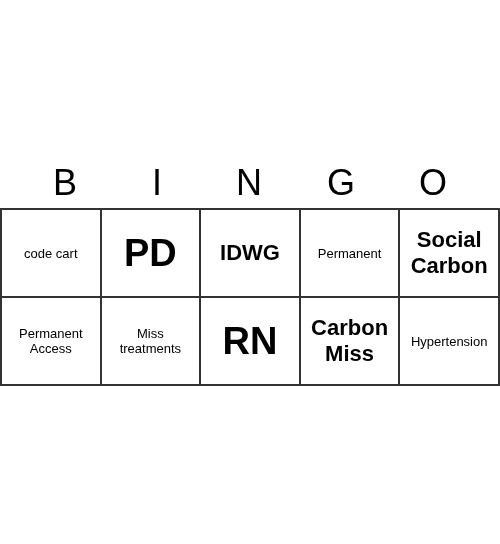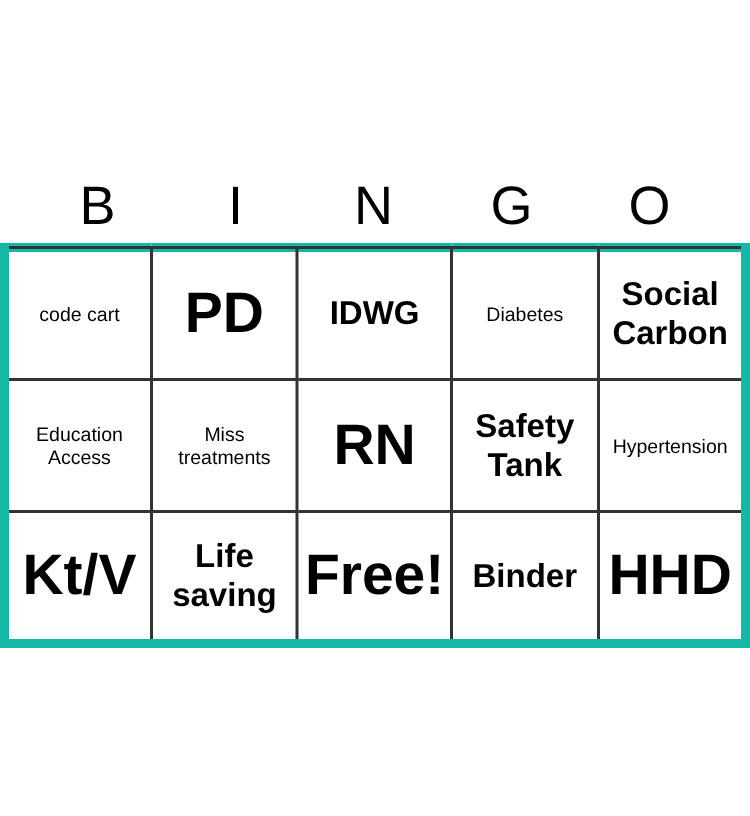--- a/index.html
+++ b/index.html
@@ -28,21 +28,21 @@
       text-align: center;
       font-size: 36px;
       font-weight: normal;
       padding: 4px 0;
       letter-spacing: 2px;
     }
 
     .bingo-grid {
       width: 100%;
       border-collapse: collapse;
-      border: 6px solid #14b8a6;
+      border: 2px solid #14b8a6;
       padding-left: 42px;
     }
 
     .bingo-grid td {
       border: 2px solid #333;
       text-align: center;
       vertical-align: middle;
       height: 88px;
       width: 20%;
       padding: 4px;
@@ -77,32 +77,25 @@
   <table class="bingo-grid">
     <thead>
       <tr>
       </tr>
     </thead>
     <tbody id="grid-body">
     <tr>
           <td class="cell-small">code cart</td>
           <td class="cell-extra-large">PD</td>
           <td class="cell-medium">IDWG</td>
-          <td class="cell-small">Diabetes</td>
+          <td class="cell-small">Permanent</td>
           <td class="cell-medium">Social Carbon</td>
         </tr>
         <tr>
-          <td class="cell-small">Education Access</td>
+          <td class="cell-small">Permanent Access</td>
           <td class="cell-small">Miss treatments</td>
           <td class="cell-extra-large">RN</td>
-          <td class="cell-medium">Safety Tank</td>
+          <td class="cell-medium">Carbon Miss</td>
           <td class="cell-small">Hypertension</td>
-        </tr>
-        <tr>
-          <td class="cell-extra-large">Kt/V</td>
-          <td class="cell-medium">Life saving</td>
-          <td class="cell-extra-large">Free!</td>
-          <td class="cell-medium">Binder</td>
-          <td class="cell-extra-large">HHD</td>
         </tr>
       </tbody>
   </table>
 </div>
 
 </body></html>

